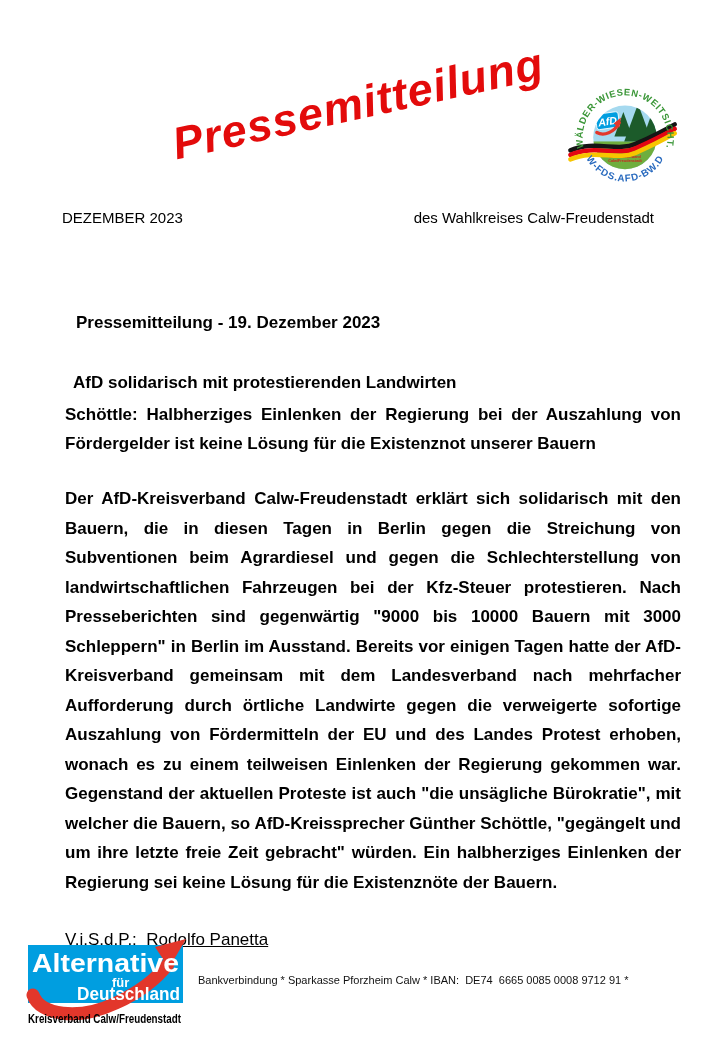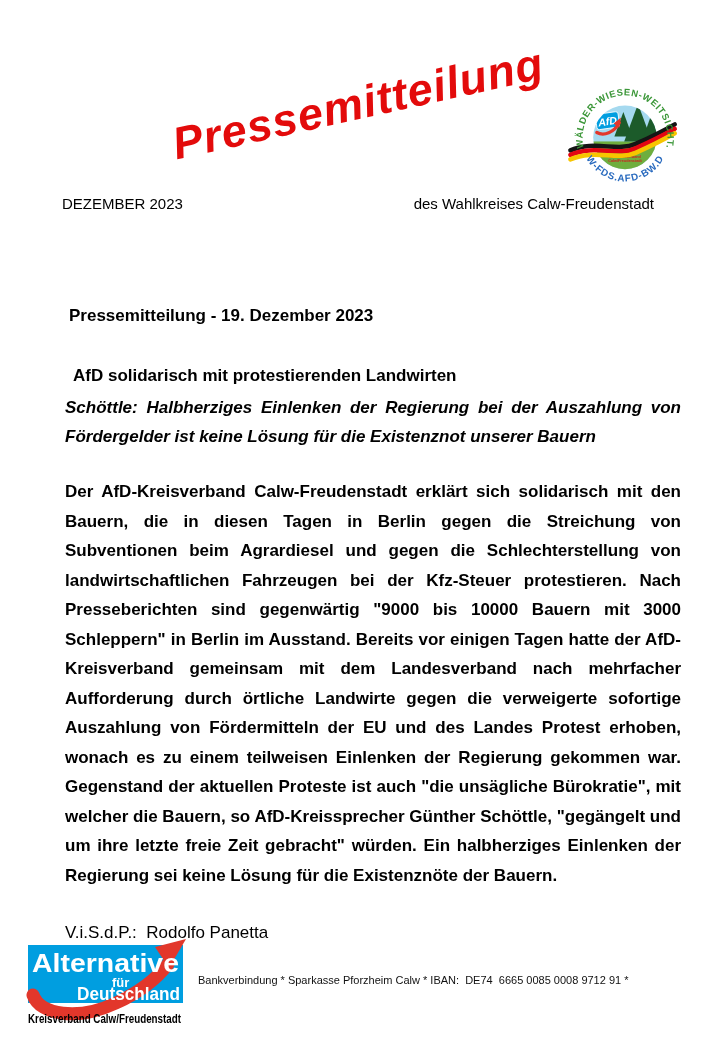--- a/index.html
+++ b/index.html
@@ -10,31 +10,31 @@
   svg{font-family:"Liberation Sans","DejaVu Sans",sans-serif;overflow:visible;}
 
   
   .stamp{
     position:absolute;left:146px;top:78px;width:424px;text-align:center;
     font-size:45px;font-weight:bold;font-style:italic;letter-spacing:1px;
     color:#e30b0b;transform:rotate(-12.5deg);transform-origin:center;white-space:nowrap;
   }
   .badge{position:absolute;left:572px;top:86px;width:106px;height:106px;}
   .date-row{
-    position:absolute;top:195px;left:62px;right:66px;
+    position:absolute;top:209px;left:62px;right:66px;
     display:flex;justify-content:space-between;font-size:15px;gap:28px;
   }
 
   
   .content{position:absolute;left:65px;top:302px;width:616px;font-size:17px;}
-  .doc-title{margin:4px;font-weight:bold;}
+  .doc-title{margin:11px;font-weight:bold;}
   .headline{margin:40px 8px 0;font-weight:bold;}
-  .subheadline{margin:7px 0 0;font-weight:bold;text-align:justify;line-height:29px;font-style:italic;}
+  .subheadline{margin:7px 0 0;font-weight:bold;text-align:justify;line-height:29px;}
   .para{margin:26px 0 0;text-align:justify;line-height:29.5px;font-weight:bold;}
-  .visdp{margin:33px 0 0;white-space:pre-wrap;}
+  .visdp{margin:33px 0 0;white-space:pre-wrap;text-decoration:underline;}
 
   
   .footer-logo{position:absolute;left:20px;top:933px;width:178px;height:98px;}
   .footer-text{
     position:absolute;left:198px;top:939px;width:470px;
     font-size:11px;line-height:16.4px;white-space:pre-wrap;color:#111;
   }
 </style>
 </head>
 <body>

